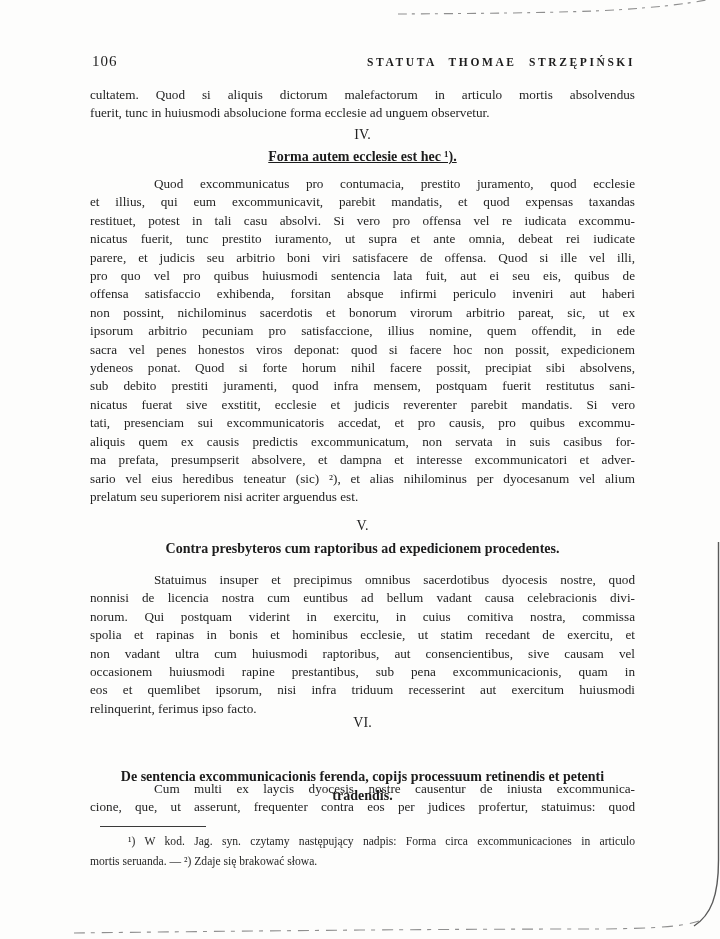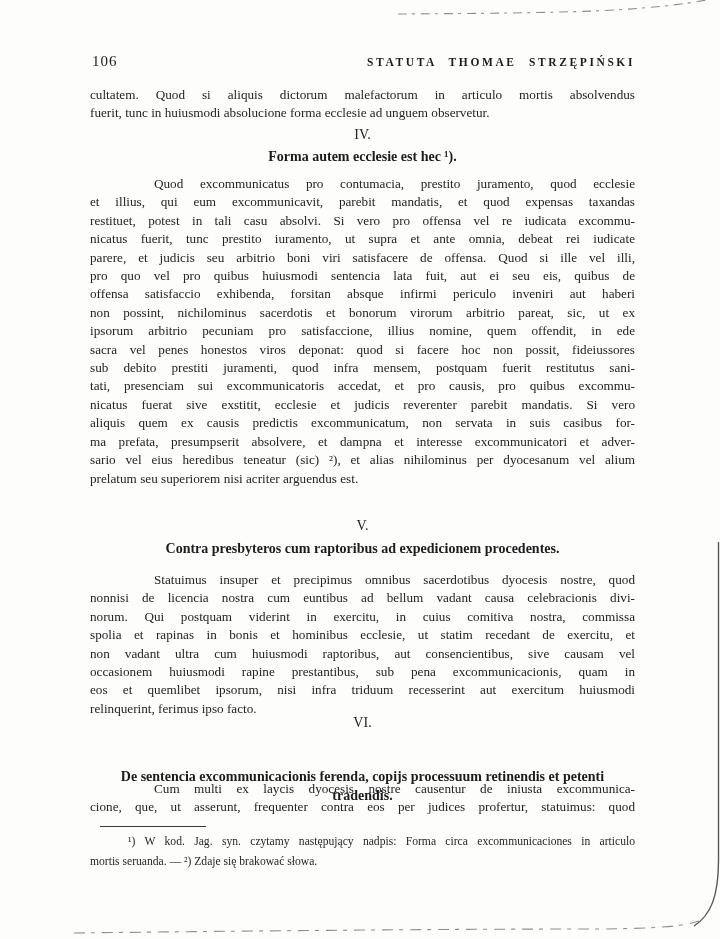--- a/index.html
+++ b/index.html
@@ -69,35 +69,36 @@
 
   <div class="pagenum">106</div>
   <div class="runtitle">STATUTA THOMAE STRZĘPIŃSKI</div>
 
   <div class="block" style="top:86px;">
     <div class="line">cultatem. Quod si aliquis dictorum malefactorum in articulo mortis absolvendus</div>
     <div class="line end">fuerit, tunc in huiusmodi absolucione forma ecclesie ad unguem observetur.</div>
   </div>
 
   <div class="block sec-num" style="top:125px;">IV.</div>
-  <div class="block sec-title" style="top:147px;">Forma autem ecclesie est hec ¹).</div>
+  <div class="block sec-title" style="top:147px;text-decoration:underline;">Forma autem ecclesie est hec ¹).</div>
   <div class="block" style="top:175px;">
     <div class="line first">Quod excommunicatus pro contumacia, prestito juramento, quod ecclesie</div>
     <div class="line">et illius, qui eum excommunicavit, parebit mandatis, et quod expensas taxandas</div>
     <div class="line">restituet, potest in tali casu absolvi. Si vero pro offensa vel re iudicata excommu-</div>
     <div class="line">nicatus fuerit, tunc prestito iuramento, ut supra et ante omnia, debeat rei iudicate</div>
     <div class="line">parere, et judicis seu arbitrio boni viri satisfacere de offensa. Quod si ille vel illi,</div>
     <div class="line">pro quo vel pro quibus huiusmodi sentencia lata fuit, aut ei seu eis, quibus de</div>
     <div class="line">offensa satisfaccio exhibenda, forsitan absque infirmi periculo inveniri aut haberi</div>
     <div class="line">non possint, nichilominus sacerdotis et bonorum virorum arbitrio pareat, sic, ut ex</div>
     <div class="line">ipsorum arbitrio pecuniam pro satisfaccione, illius nomine, quem offendit, in ede</div>
-    <div class="line">sacra vel penes honestos viros deponat: quod si facere hoc non possit, fideiussores</div>
+    <div class="line">sacra vel penes honestos viros deponat: quod si facere hoc non possit, expedicionem</div>
+    <div class="line">ydeneos ponat. Quod si forte horum nihil facere possit, precipiat sibi absolvens,</div>
     <div class="line">sub debito prestiti juramenti, quod infra mensem, postquam fuerit restitutus sani-</div>
+    <div class="line">nicatus fuerat sive exstitit, ecclesie et judicis reverenter parebit mandatis. Si vero</div>
     <div class="line">tati, presenciam sui excommunicatoris accedat, et pro causis, pro quibus excommu-</div>
-    <div class="line">nicatus fuerat sive exstitit, ecclesie et judicis reverenter parebit mandatis. Si vero</div>
     <div class="line">aliquis quem ex causis predictis excommunicatum, non servata in suis casibus for-</div>
     <div class="line">ma prefata, presumpserit absolvere, et dampna et interesse excommunicatori et adver-</div>
     <div class="line">sario vel eius heredibus teneatur (sic) ²), et alias nihilominus per dyocesanum vel alium</div>
     <div class="line end">prelatum seu superiorem nisi acriter arguendus est.</div>
   </div>
 
   <div class="block sec-num" style="top:516px;">V.</div>
   <div class="block sec-title" style="top:539px;">Contra presbyteros cum raptoribus ad expedicionem procedentes.</div>
   <div class="block" style="top:571px;">
     <div class="line first">Statuimus insuper et precipimus omnibus sacerdotibus dyocesis nostre, quod</div>

